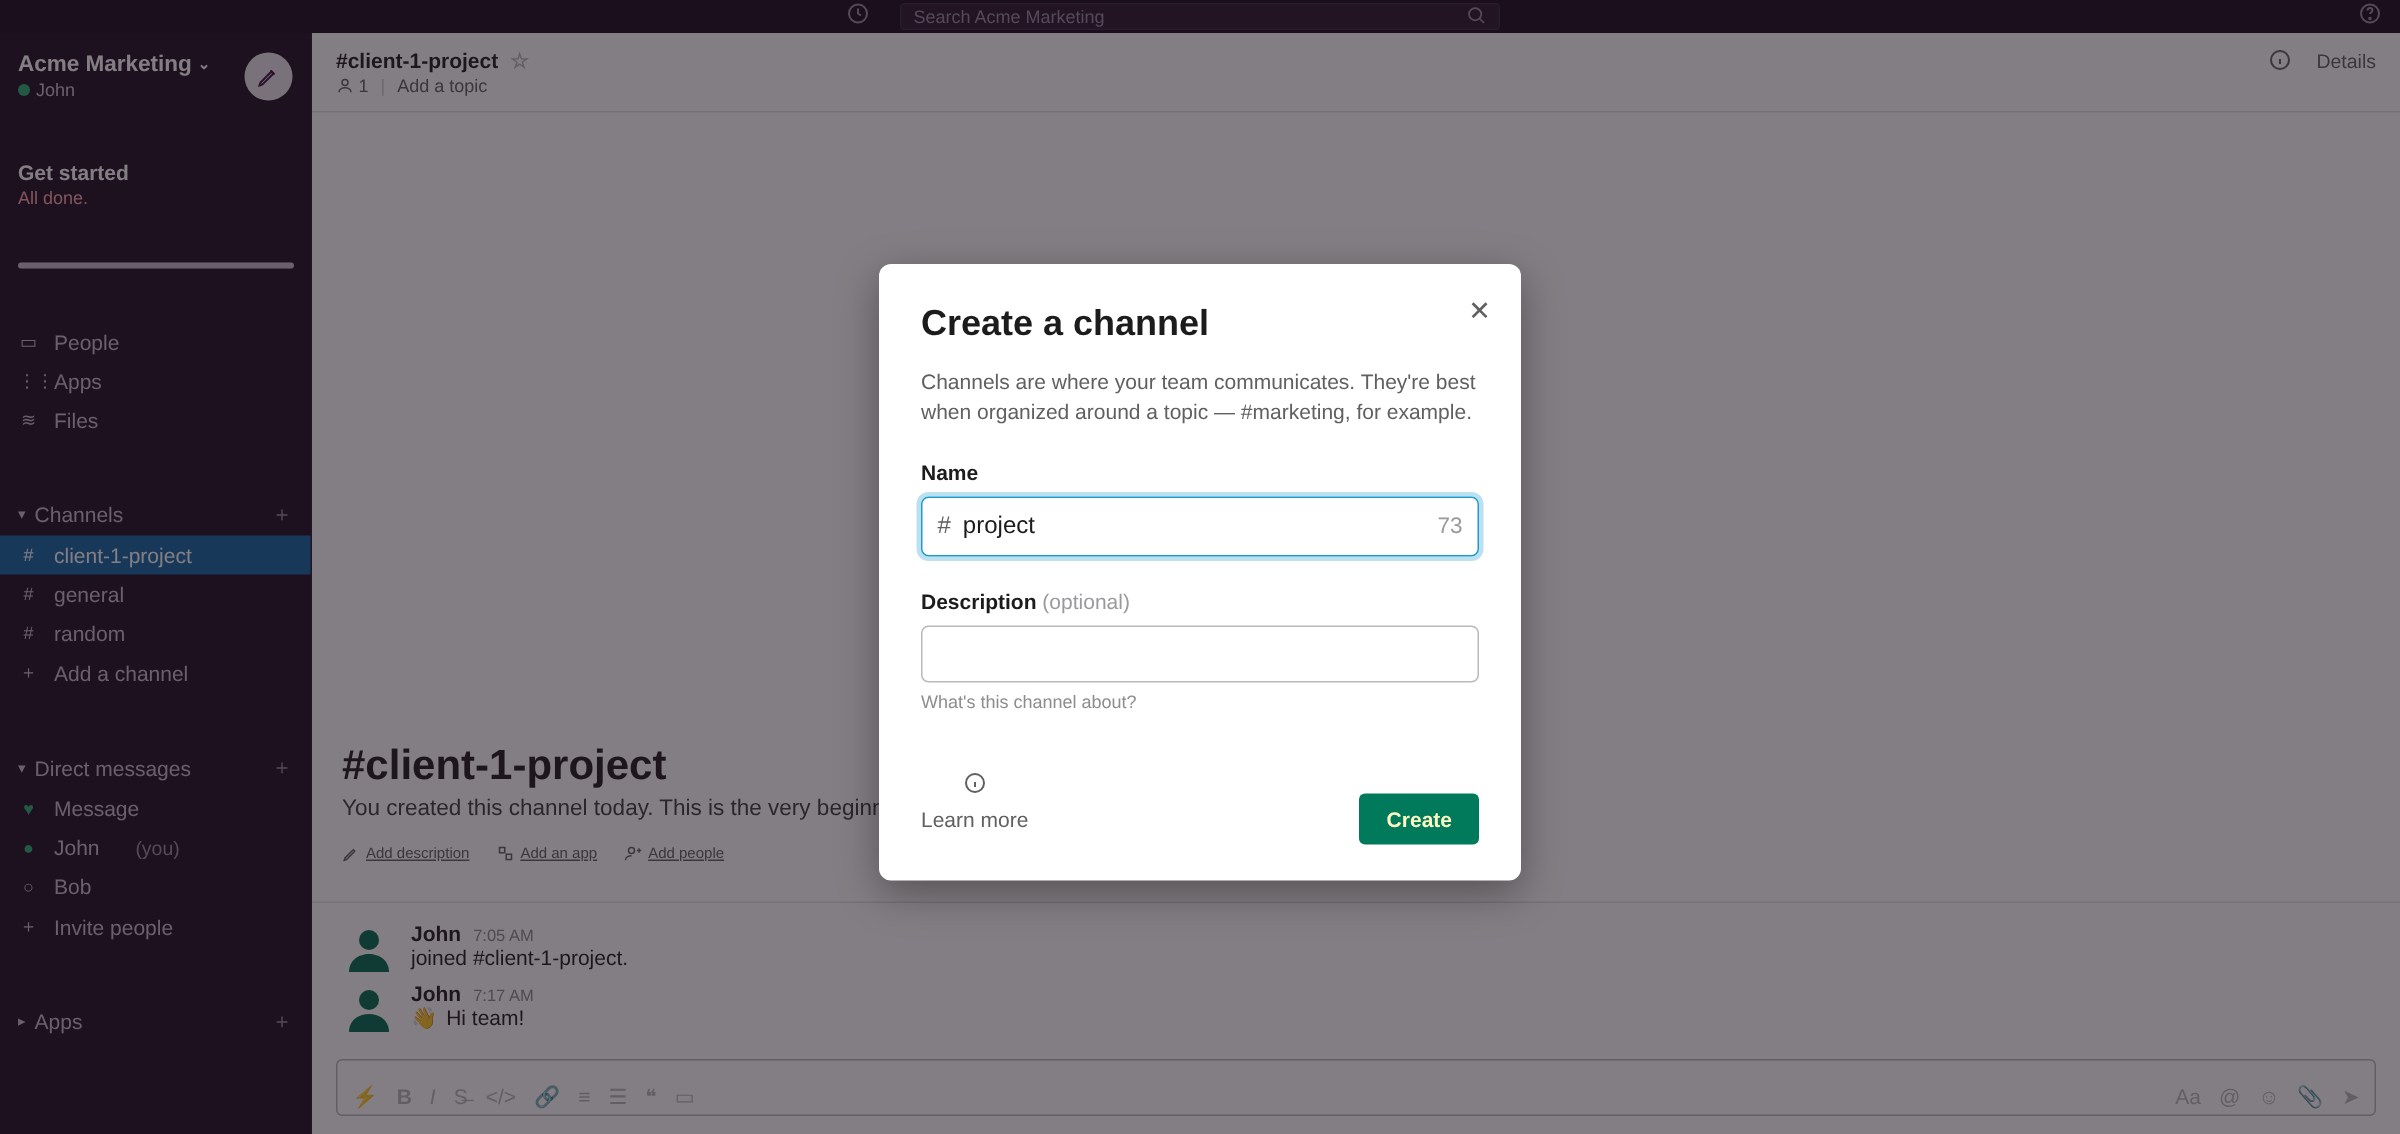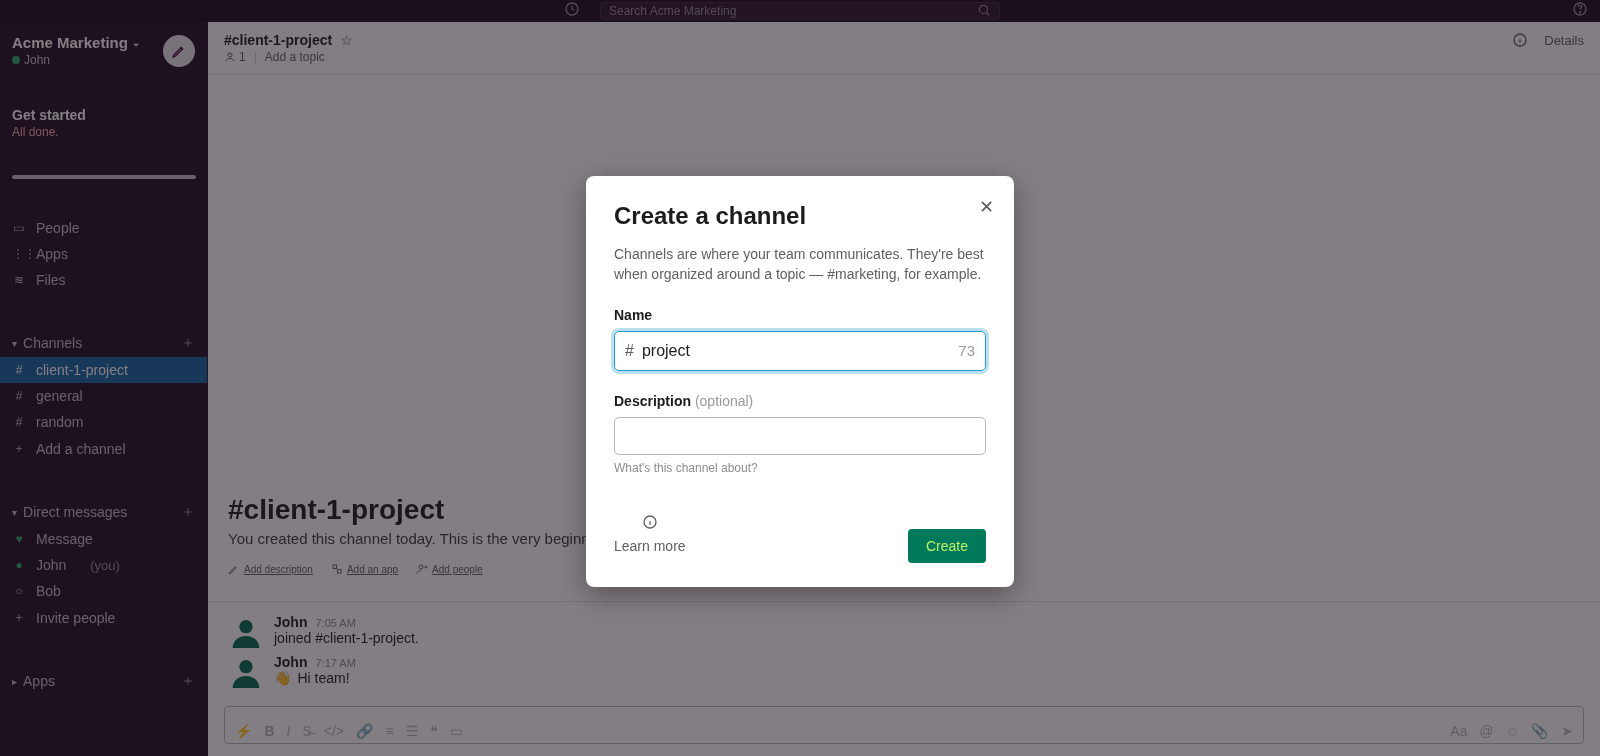--- a/index.html
+++ b/index.html
@@ -69,21 +69,21 @@
 .name-input-wrap .count { color:#9a999c; font-size:15px;}
 .desc-input { margin-top:8px; border:1px solid #b9b8ba; border-radius:5px; height:38px; width:100%; padding:0 10px; font-size:15px; outline:none;}
 .hint { font-size:12px; color:#8d8c8e; margin-top:6px;}
 .mp-row { display:flex; justify-content:space-between; align-items:flex-start; margin-top:22px; gap:20px;}
 .mp-left .t { font-weight:700; font-size:14px; color:#1d1c1d; }
 .mp-left .s { font-size:13px; color:#616061; margin-top:2px; max-width:260px;}
 .toggle { width:42px; height:24px; border:1px solid #b9b8ba; border-radius:12px; position:relative; background:#fff; cursor:pointer; flex-shrink:0;}
 .toggle .knob { position:absolute; left:3px; top:3px; width:16px; height:16px; border-radius:50%; background:#8d8c8e;}
 .modal-footer { display:flex; justify-content:space-between; align-items:center; margin-top:30px;}
 .learn-more { display:flex; align-items:center; gap:8px; color:#616061; font-size:14px;flex-direction:column;}
-.create-btn { background:#007a5a; color:#bef264; border:none; border-radius:4px; font-weight:400; font-size:14px; padding:9px 18px; cursor:pointer;margin-top:24px;}
+.create-btn { background:#007a5a; color:#fef9c3; border:none; border-radius:4px; font-weight:700; font-size:14px; padding:9px 18px; cursor:pointer;margin-top:24px;}
 .star { color:#b9b8ba;}
 </style>
 </head>
 <body>
 
 <div class="app">
 
   <div class="topbar">
     <span class="clock-icon">
       <svg width="16" height="16" viewBox="0 0 24 24" fill="none" stroke="currentColor" stroke-width="2">

